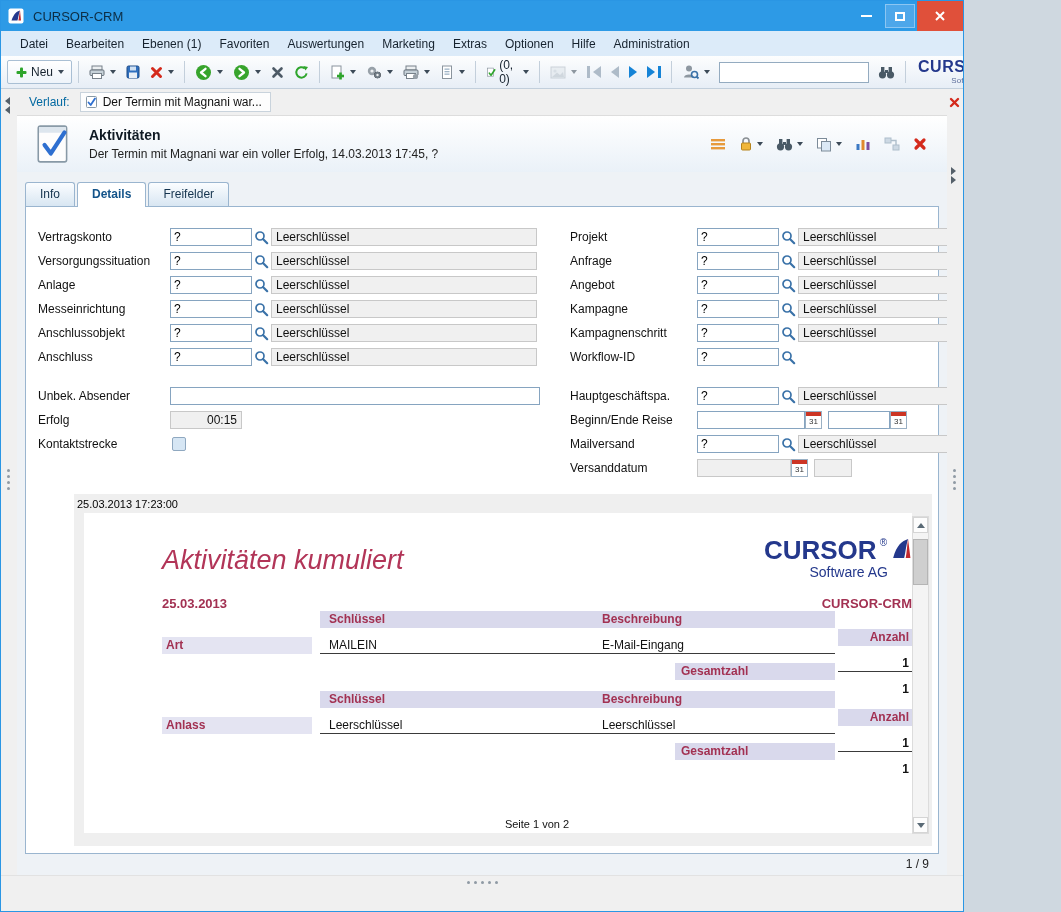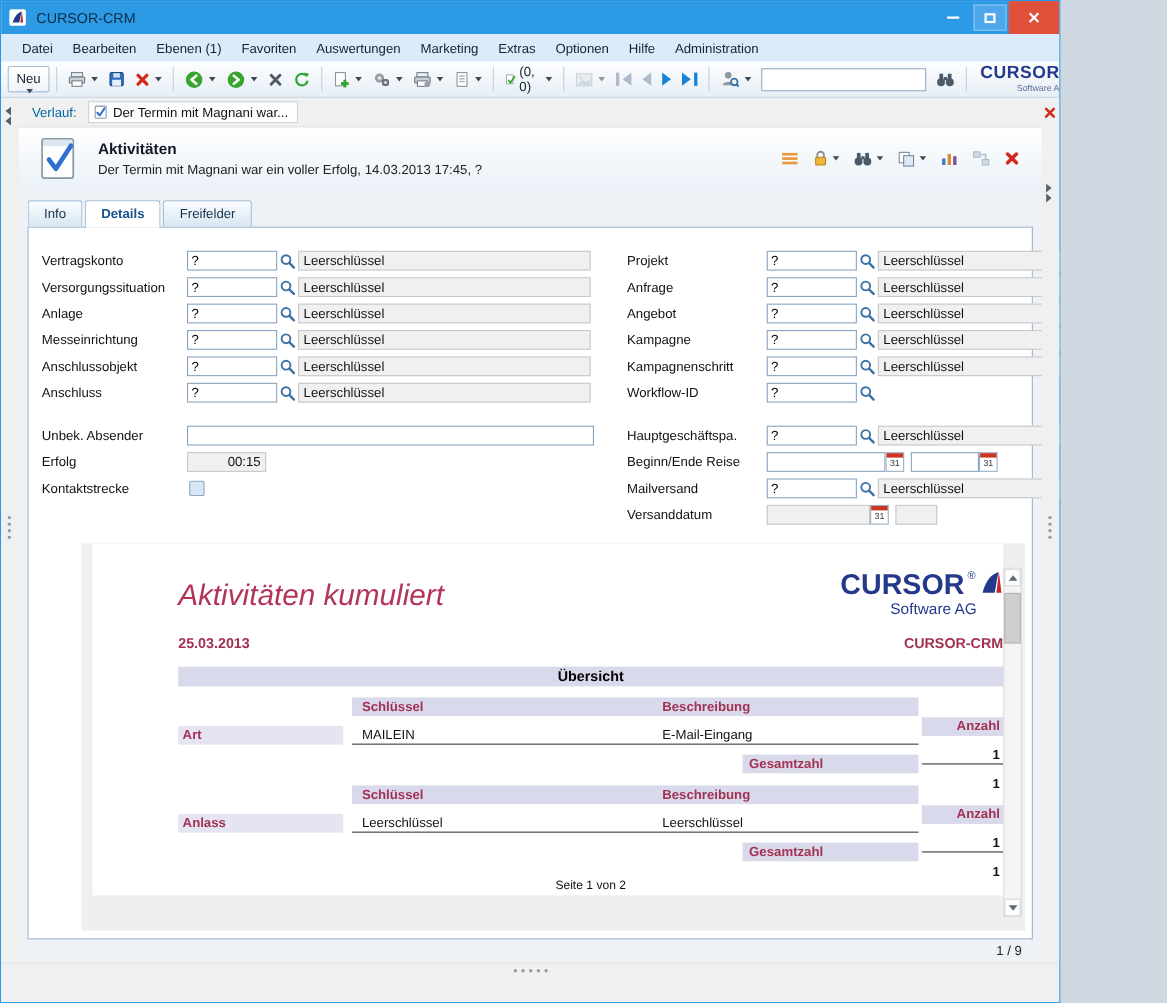--- a/index.html
+++ b/index.html
@@ -21,21 +21,21 @@
   .win-btn.close { background:#e0503a; width:46px; }
 
   
   .menubar { height:25px; background:#dcebf9; display:flex; align-items:center; padding-left:10px; flex:0 0 auto; }
   .menu-item { padding:4px 9px; font-size:12px; color:#16222e; cursor:default; }
 
   
   .toolbar { height:33px; background:linear-gradient(#fdfefe,#e7eef6); border-bottom:1px solid #c2cfdc;
              display:flex; align-items:center; padding:0 6px; gap:2px; flex:0 0 auto; }
   .tb-btn { height:24px; display:flex; align-items:center; gap:3px; padding:0 4px; border-radius:2px; cursor:default; }
-  .tb-btn.framed { border:1px solid #a9bfd4; background:linear-gradient(#ffffff,#eef4fa); padding:0 7px;flex-direction:column; }
+  .tb-btn.framed { border:1px solid #a9bfd4; background:linear-gradient(#ffffff,#eef4fa); padding:0 7px; }
   .tb-sep { width:1px; height:22px; background:#c3cfdb; margin:0 4px; flex:0 0 auto; }
   .caret { width:0; height:0; border-left:3.5px solid transparent; border-right:3.5px solid transparent;
            border-top:4px solid #3c4a58; margin-left:2px; }
   .tb-label { font-size:12px; color:#16222e; }
   .nav-tri { width:0; height:0; border-top:6px solid transparent; border-bottom:6px solid transparent; }
   .nav-tri.left.dis  { border-right:8px solid #aebbc8; }
   .nav-tri.right.on  { border-left:8px solid #1583d6; }
   .nav-bar { width:3px; height:12px; }
   .nav-bar.dis { background:#aebbc8; }
   .nav-bar.on  { background:#1583d6; }
@@ -669,40 +669,40 @@
                   <span class="cal-top"></span>
                   <span class="cal-num">31</span>
                 </span>
                 <span class="hgap"></span>
                 <div class="small-ro"></div>
               </div>
             </div>
         </div>
 
         <div class="report-zone">
+          <div class="report-timestamp">25.03.2013 17:23:00</div>
           <div class="report-page">
             <div class="rp-head">
               <div class="rp-title">Aktivitäten kumuliert</div>
               <div class="rp-logo">
                 <div class="rp-logo-row">
                   <span class="rp-logo-text">CURSOR</span>
                   <span class="rp-logo-reg">®</span>
                   <svg width="22" height="27" viewBox="0 0 14 17">
                       <path d="M2 14.5 C4.5 6 7.5 4 11.5 2.5 C10 7.5 10 11 9 14.5 Z" fill="#24388c"></path>
                       <path d="M11.5 2.5 C10.8 7 10.8 10.5 10 14.5 L13 14.5 Z" fill="#c1272d"></path>
                     </svg>
                 </div>
                 <span class="rp-logo-sub">Software AG</span>
               </div>
             </div>
             <div class="rp-dateline">
               <span>25.03.2013</span>
               <span>CURSOR-CRM</span>
             </div>
-            <div class="rp-section">Übersicht</div>
             <div>
                 <div class="rp-group">
                   <div class="rp-row">
                     <div class="rp-label-cell"></div>
                     <div class="rp-band lav">
                       <div class="rp-c1 maroon">Schlüssel</div>
                       <div class="rp-c2 maroon">Beschreibung</div>
                     </div>
                     <div class="rp-c3 lav maroon">Anzahl</div>
                   </div>

